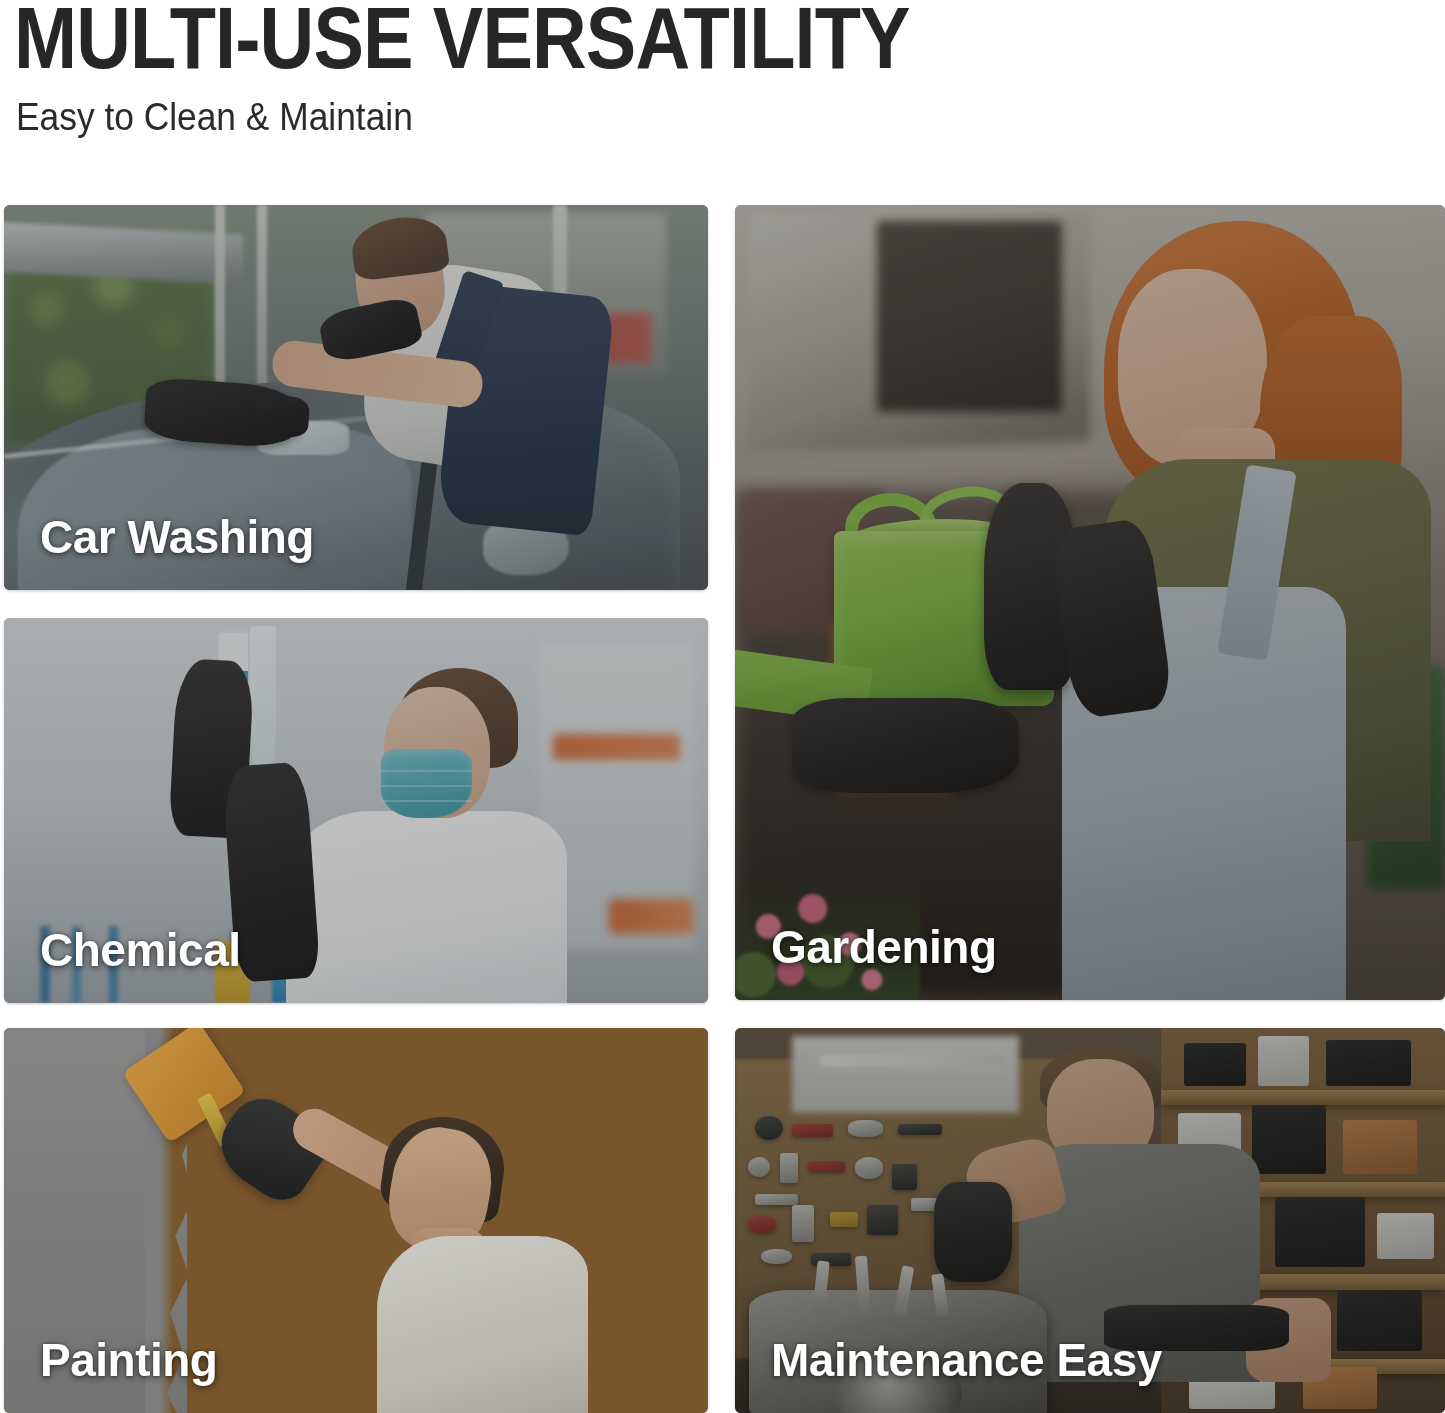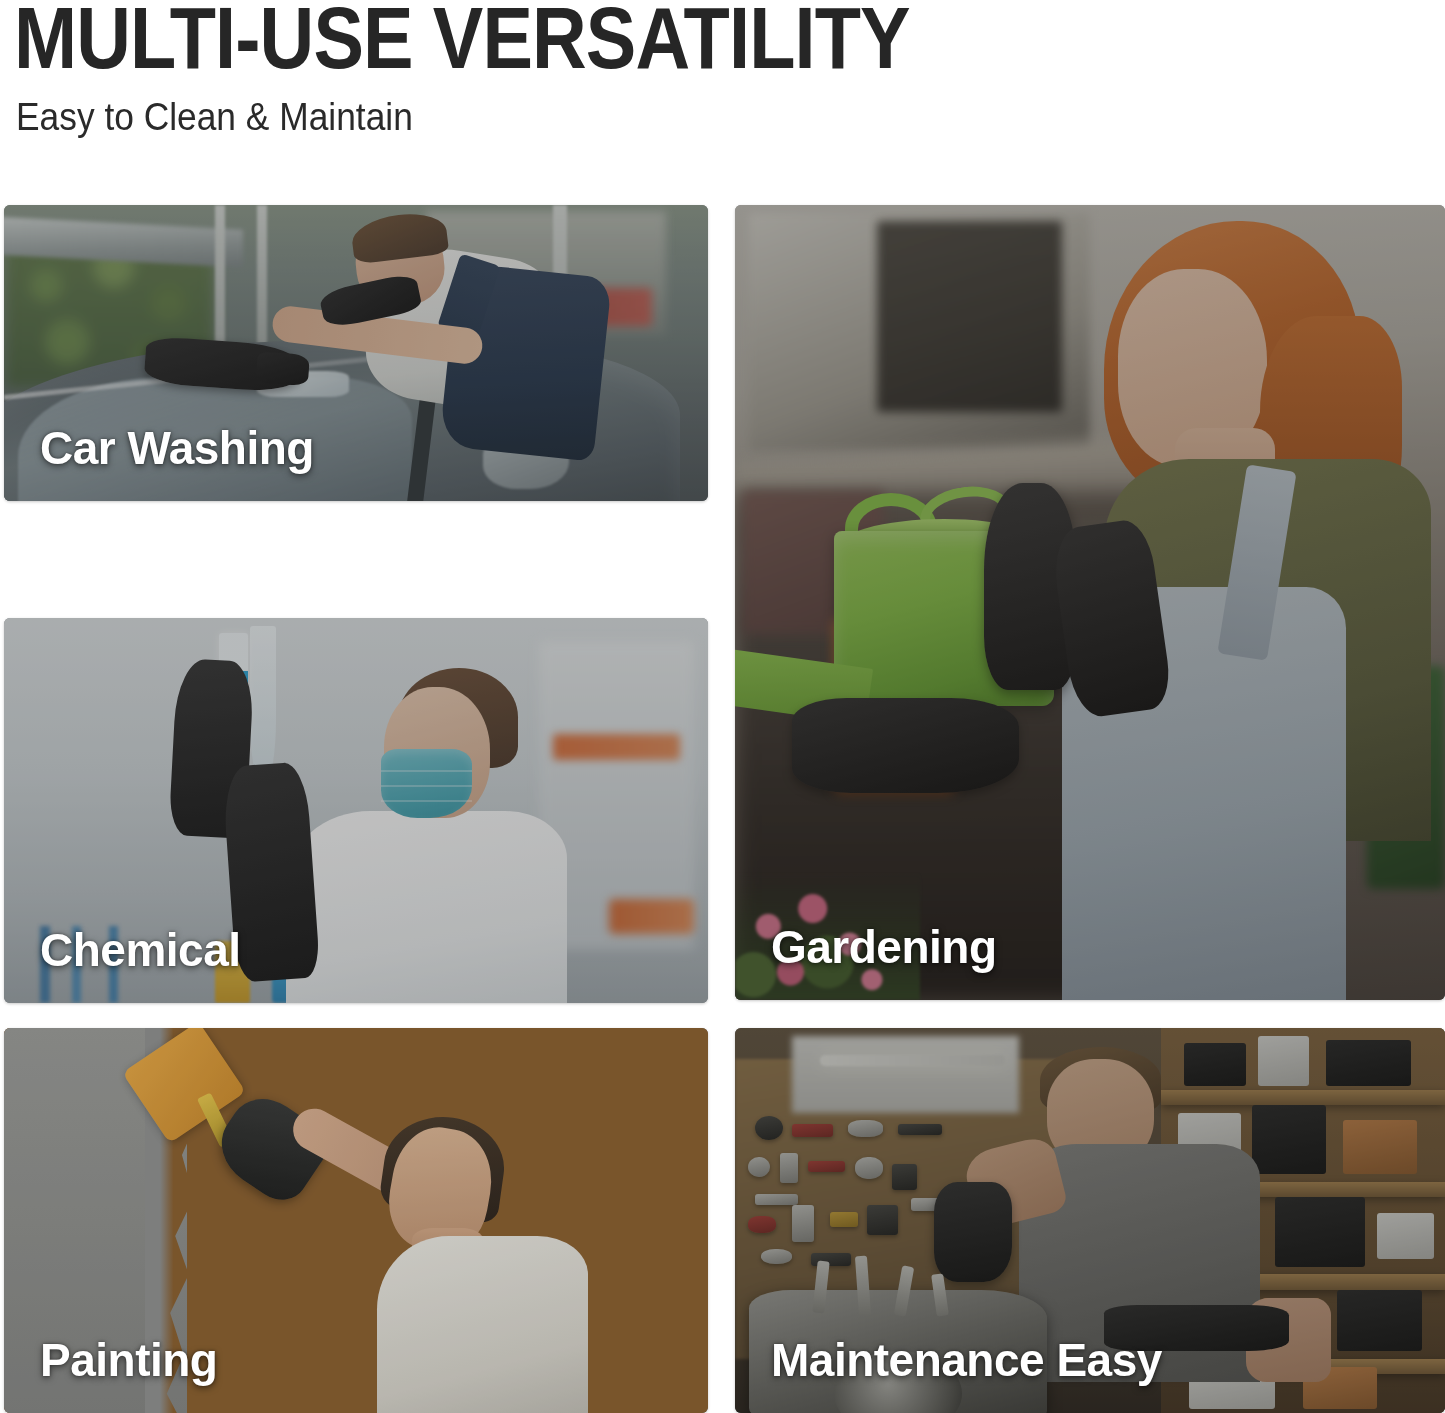--- a/index.html
+++ b/index.html
@@ -46,21 +46,21 @@
   }
   .panel-label {
     position:absolute; left:36px; bottom:26px;
     font-size:46px; font-weight:bold;
     color:#ffffff; letter-spacing:-0.5px;
     text-shadow:0 2px 7px rgba(0,0,0,0.55), 0 0 3px rgba(0,0,0,0.4);
     white-space:nowrap; z-index:40;
   }
 
   
-  #panel-car          { left:4px;   top:0;    width:704px; height:296px; }
+  #panel-car          { left:4px;   top:0;    width:704px; height:385px; }
   #panel-chemical     { left:4px;   top:413px; width:704px; height:385px;padding-left:20px; }
   #panel-painting     { left:4px;   top:823px; width:704px; height:385px; }
   #panel-gardening    { left:735px; top:0;    width:710px; height:795px; }
   #panel-maintenance  { left:735px; top:823px; width:710px; height:385px; }
 
   
   .car-bg {
     position:absolute; inset:0;
     background:
       linear-gradient(180deg,#8d9a8b 0%,#7d8a84 22%,#6f7b78 45%,#5d6668 70%,#4b5356 100%);

